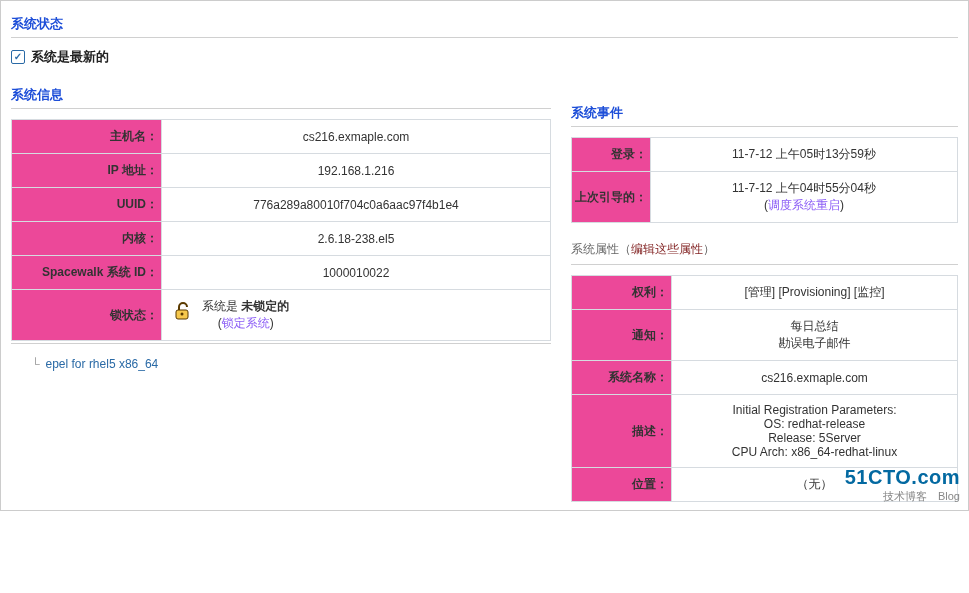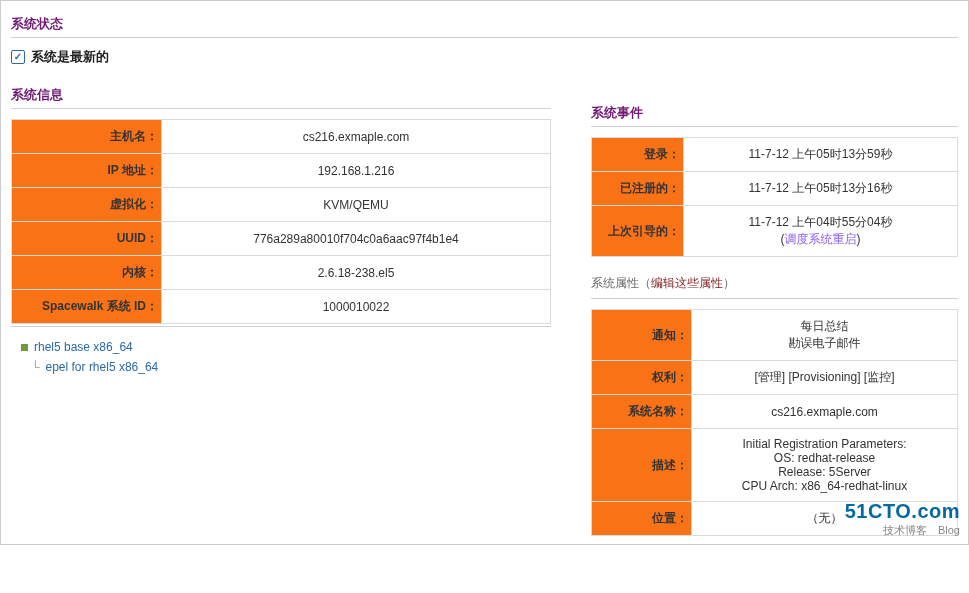--- a/index.html
+++ b/index.html
@@ -1,25 +1,25 @@
 <!DOCTYPE html>
 <html><head>
 <meta charset="utf-8">
 <style>
 * { box-sizing: border-box; margin: 0; padding: 0; }
 body { font-family: Arial, "Microsoft YaHei", sans-serif; font-size: 12px; color: #333; background: #fff; width: 969px; border: 1px solid #ccc; padding: 8px 10px; position: relative; }
-h3.section-title { font-size: 13px; font-weight: bold; color: #701a75; margin: 6px 0 4px 0; }
+h3.section-title { font-size: 13px; font-weight: bold; color: #1d4ed8; margin: 6px 0 4px 0; }
 hr.sep { border: none; border-top: 1px solid #d0d0d0; margin: 2px 0 10px 0; }
 .status-row { display: flex; align-items: center; gap: 6px; margin: 8px 0 14px 0; font-size: 13px; font-weight: bold; color: #222; }
 .status-row .checkbox-ico { width: 14px; height: 14px; border: 1px solid #2a6aa6; display: inline-flex; align-items: center; justify-content: center; color: #2a6aa6; font-size: 10px; line-height: 1; border-radius: 2px; }
-.cols { display: flex; gap: 40px; align-items: flex-start; }
+.cols { display: flex; gap: 20px; align-items: flex-start; }
 .col-left { width: 540px; }
 .col-right { flex: 1; margin-top: 18px; }
 table.kv { width: 100%; border-collapse: collapse; }
-table.kv th { text-align: right; background: #f97316; border: 1px solid #d6dbe0; padding: 8px 3px; color: #333; font-weight: bold; font-size: 12px; white-space: nowrap; }
+table.kv th { text-align: right; background: #ec4899; border: 1px solid #d6dbe0; padding: 8px 3px; color: #333; font-weight: bold; font-size: 12px; white-space: nowrap; }
 table.kv td { text-align: center; border: 1px solid #d6dbe0; padding: 8px 10px; color: #333; font-size: 12px; }
 table.kv td a, .link { color: #8b5cf6; text-decoration: none; }
 .subhead { font-size: 12px; color: #666; margin: 18px 0 6px 0; }
 .subhead .link { color: #7f1d1d; }
 ul.chan { list-style: none; margin: 8px 0 0 10px; }
 ul.chan li { padding: 3px 0; display: flex; align-items: center; gap: 6px; }
 ul.chan li .sq { width: 7px; height: 7px; background: #6f9b3c; display: inline-block; }
 ul.chan li .tree { color: #999; margin-left: 10px; }
 ul.chan li a { color: #2a6aa6; text-decoration: none; }
 .lock-cell { display: flex; align-items: flex-start; gap: 8px; }
@@ -48,90 +48,94 @@
       <tbody>
           <tr>
         <th style="width:150px">主机名：</th>
         <td>cs216.exmaple.com</td>
       </tr>
       <tr>
         <th>IP 地址：</th>
         <td>192.168.1.216</td>
       </tr>
       <tr>
-        <th>虚拟化：</th>
-        <td>KVM/QEMU</td>
-      </tr>
-      <tr>
         <th>UUID：</th>
         <td>776a289a80010f704c0a6aac97f4b1e4</td>
       </tr>
       <tr>
         <th>内核：</th>
         <td>2.6.18-238.el5</td>
       </tr>
       <tr>
         <th>Spacewalk 系统 ID：</th>
         <td>1000010022</td>
       </tr>
+      <tr>
+        <th>锁状态：</th>
+        <td>
+          <div class="lock-cell">
+            <svg width="22" height="22" viewBox="0 0 22 22">
+              <rect x="4" y="10" width="12" height="9" rx="2" fill="#f6c84c" stroke="#5a3a00" stroke-width="1"></rect>
+              <path d="M7 10 V7 a4 4 0 0 1 8 0" fill="none" stroke="#5a3a00" stroke-width="2"></path>
+              <circle cx="10" cy="14" r="1.5" fill="#5a3a00"></circle>
+            </svg>
+            <div>
+              <span>系统是 </span><b>未锁定的</b><br>
+              (<a href="#" class="link">锁定系统</a>)
+            </div>
+          </div>
+        </td>
+      </tr>
     </tbody>
       </table>
 
     <hr class="sep">
     <ul class="chan">
-      <li>
-        <span class="sq"></span>
-        <a href="#">rhel5 base x86_64</a>
-      </li>
       <li>
         <span class="tree">└</span>
         <a href="#">epel for rhel5 x86_64</a>
       </li>
     </ul>
   </div>
 
   <div class="col-right">
     <h3 class="section-title">系统事件</h3>
     <hr class="sep">
     <table class="kv">
       <tbody>
           <tr>
-        <th style="width:92px">登录：</th>
+        <th style="width:79px">登录：</th>
         <td>11-7-12 上午05时13分59秒</td>
-      </tr>
-      <tr>
-        <th>已注册的：</th>
-        <td>11-7-12 上午05时13分16秒</td>
       </tr>
       <tr>
         <th>上次引导的：</th>
         <td>
           <span>11-7-12 上午04时55分04秒</span><br>
           (<a href="#" class="link">调度系统重启</a>)
         </td>
       </tr>
     </tbody>
       </table>
 
     <div class="subhead">
       <span>系统属性（</span><a href="#" class="link">编辑这些属性</a><span>）</span>
     </div>
     <hr class="sep">
     <table class="kv">
       <tbody>
           <tr>
+        <th style="width:100px">权利：</th>
+        <td>[管理] [Provisioning] [监控]</td>
+      </tr>
+      <tr>
         <th>通知：</th>
         <td>
           <span>每日总结</span><br>
           <span>勘误电子邮件</span>
         </td>
-      </tr>
-      <tr>
-        <th style="width:100px">权利：</th>
-        <td>[管理] [Provisioning] [监控]</td>
       </tr>
       <tr>
         <th>系统名称：</th>
         <td>cs216.exmaple.com</td>
       </tr>
       <tr>
         <th>描述：</th>
         <td>
           <span>Initial Registration Parameters:</span><br>
           <span>OS: redhat-release</span><br>

